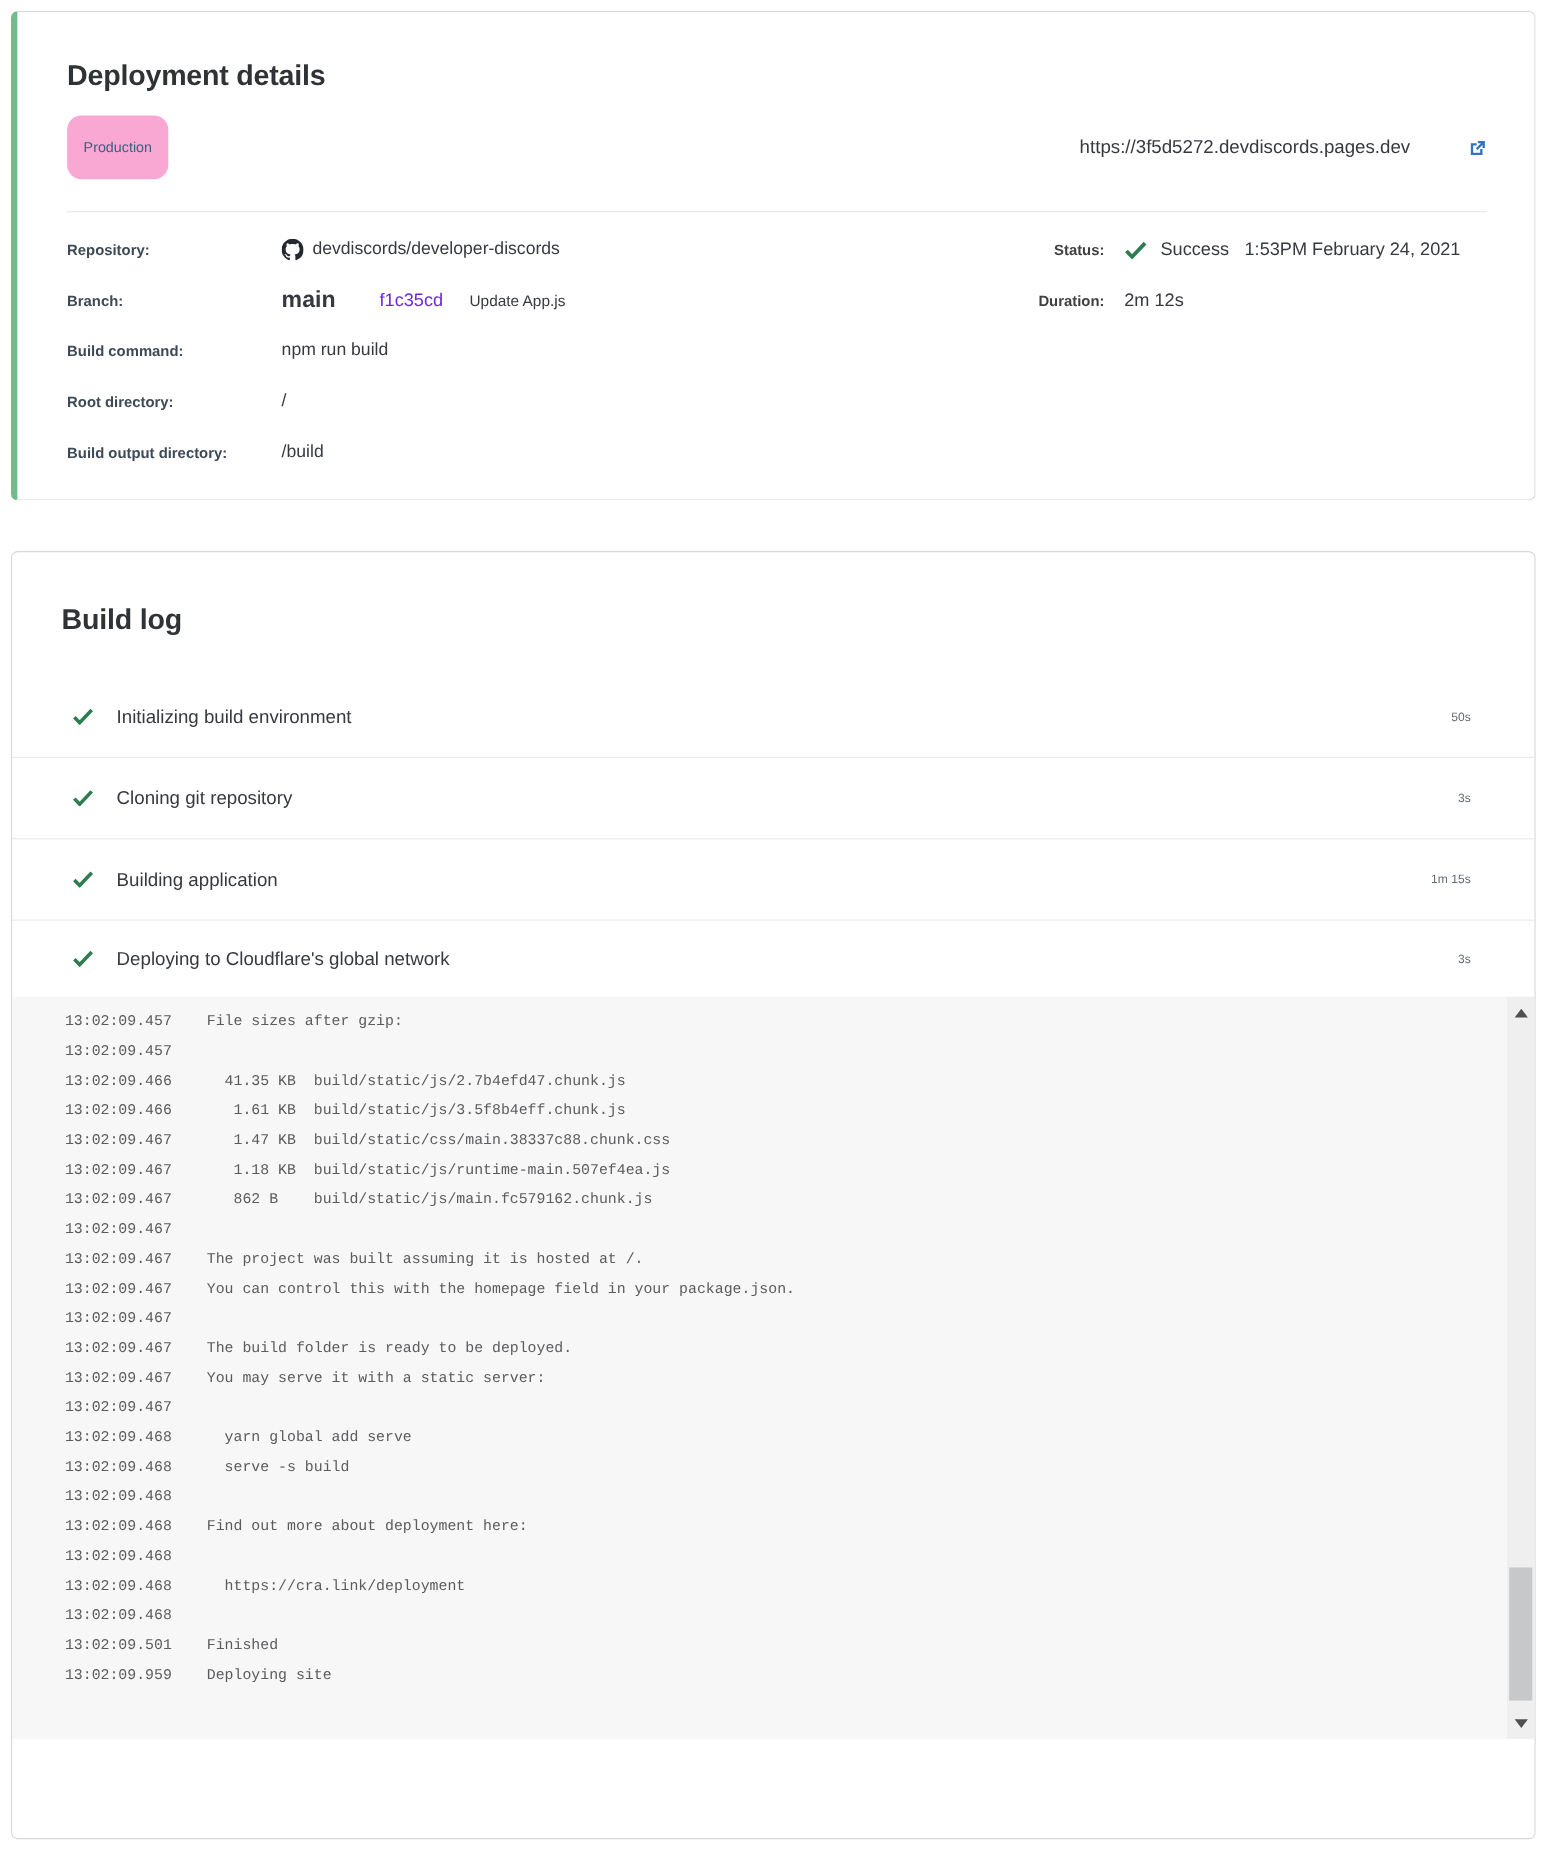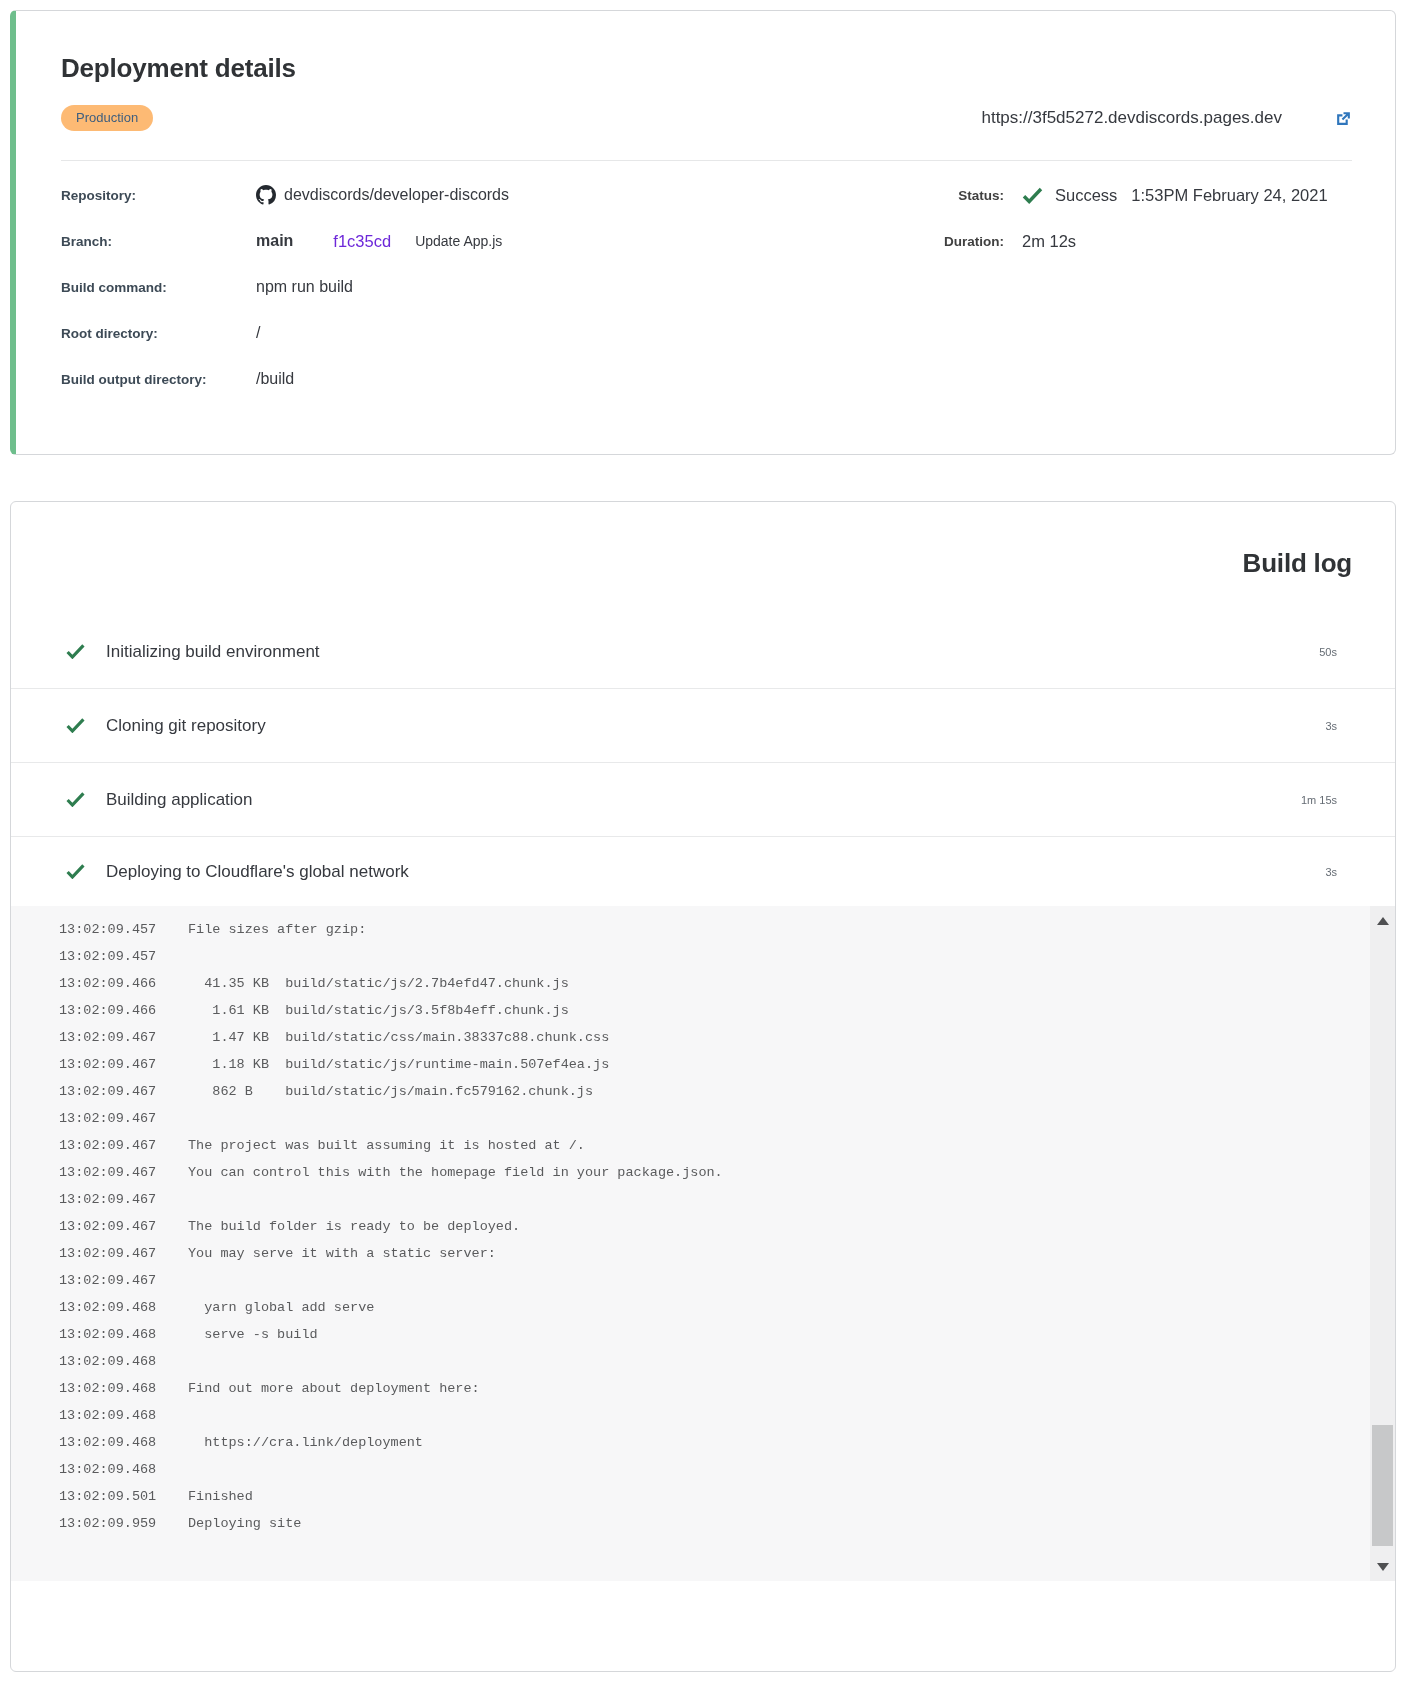--- a/index.html
+++ b/index.html
@@ -30,25 +30,25 @@
     letter-spacing: -0.2px;
   }
   .badge-row {
     margin-top: 21px;
     display: flex;
     align-items: center;
     justify-content: space-between;
   }
   .env-badge {
     display: inline-block;
-    background: #fdba74;
+    background: #f9a8d4;
     color: #3e5e7e;
     font-size: 13px;
     line-height: 26px;
-    padding: 0 15px;
+    padding: 16px 15px;
     border-radius: 13px;
   }
   .url-wrap {
     display: flex;
     align-items: center;
     font-size: 17px;
     color: #36393f;
     text-decoration: none;
     cursor: pointer;
     gap: 44px;
@@ -72,21 +72,21 @@
   }
   .dlabel {
     width: 195px;
     flex: 0 0 auto;
     font-size: 13.5px;
     font-weight: 700;
     color: #3d4a56;
   }
   .dvalue { font-size: 16px; color: #36393f; display: flex; align-items: center; }
   .dvalue .gh-icon { margin-right: 8px; display: flex; }
-  .branch-name { font-weight: 700; font-size: 16px; text-align: right; }
+  .branch-name { font-weight: 700; font-size: 21px; text-align: right; }
   .commit-link {
     color: #6d28d9;
     font-size: 16.5px;
     margin-left: 40px;
     text-decoration: none;
     cursor: pointer;
   }
   .commit-msg { font-size: 14px; margin-left: 24px; color: #36393f; }
   .drow-r { height: 46px; display: flex; align-items: center; }
   .dlabel-r {
@@ -101,21 +101,21 @@
   .status-val { display: flex; align-items: center; font-size: 16.5px; }
   .status-val .chk { display: flex; margin-right: 12px; }
   .status-time { margin-left: 14px; }
   
   .card.buildlog {
     margin-top: 46px;
     height: 1171px;
     overflow: hidden;
     padding: 0;
   }
-  .buildlog-head { padding: 46px 43px 0 45px; text-align: right; }
+  .buildlog-head { padding: 46px 43px 0 45px; }
   .buildlog .card-title { margin-bottom: 36px; }
   .step-row {
     height: 74px;
     display: flex;
     align-items: center;
     padding: 0 58px 0 55px;
     border-bottom: 1px solid #e8e9ea;
     cursor: pointer;
   }
   .step-row:last-child { height: 69px; border-bottom: none; }

